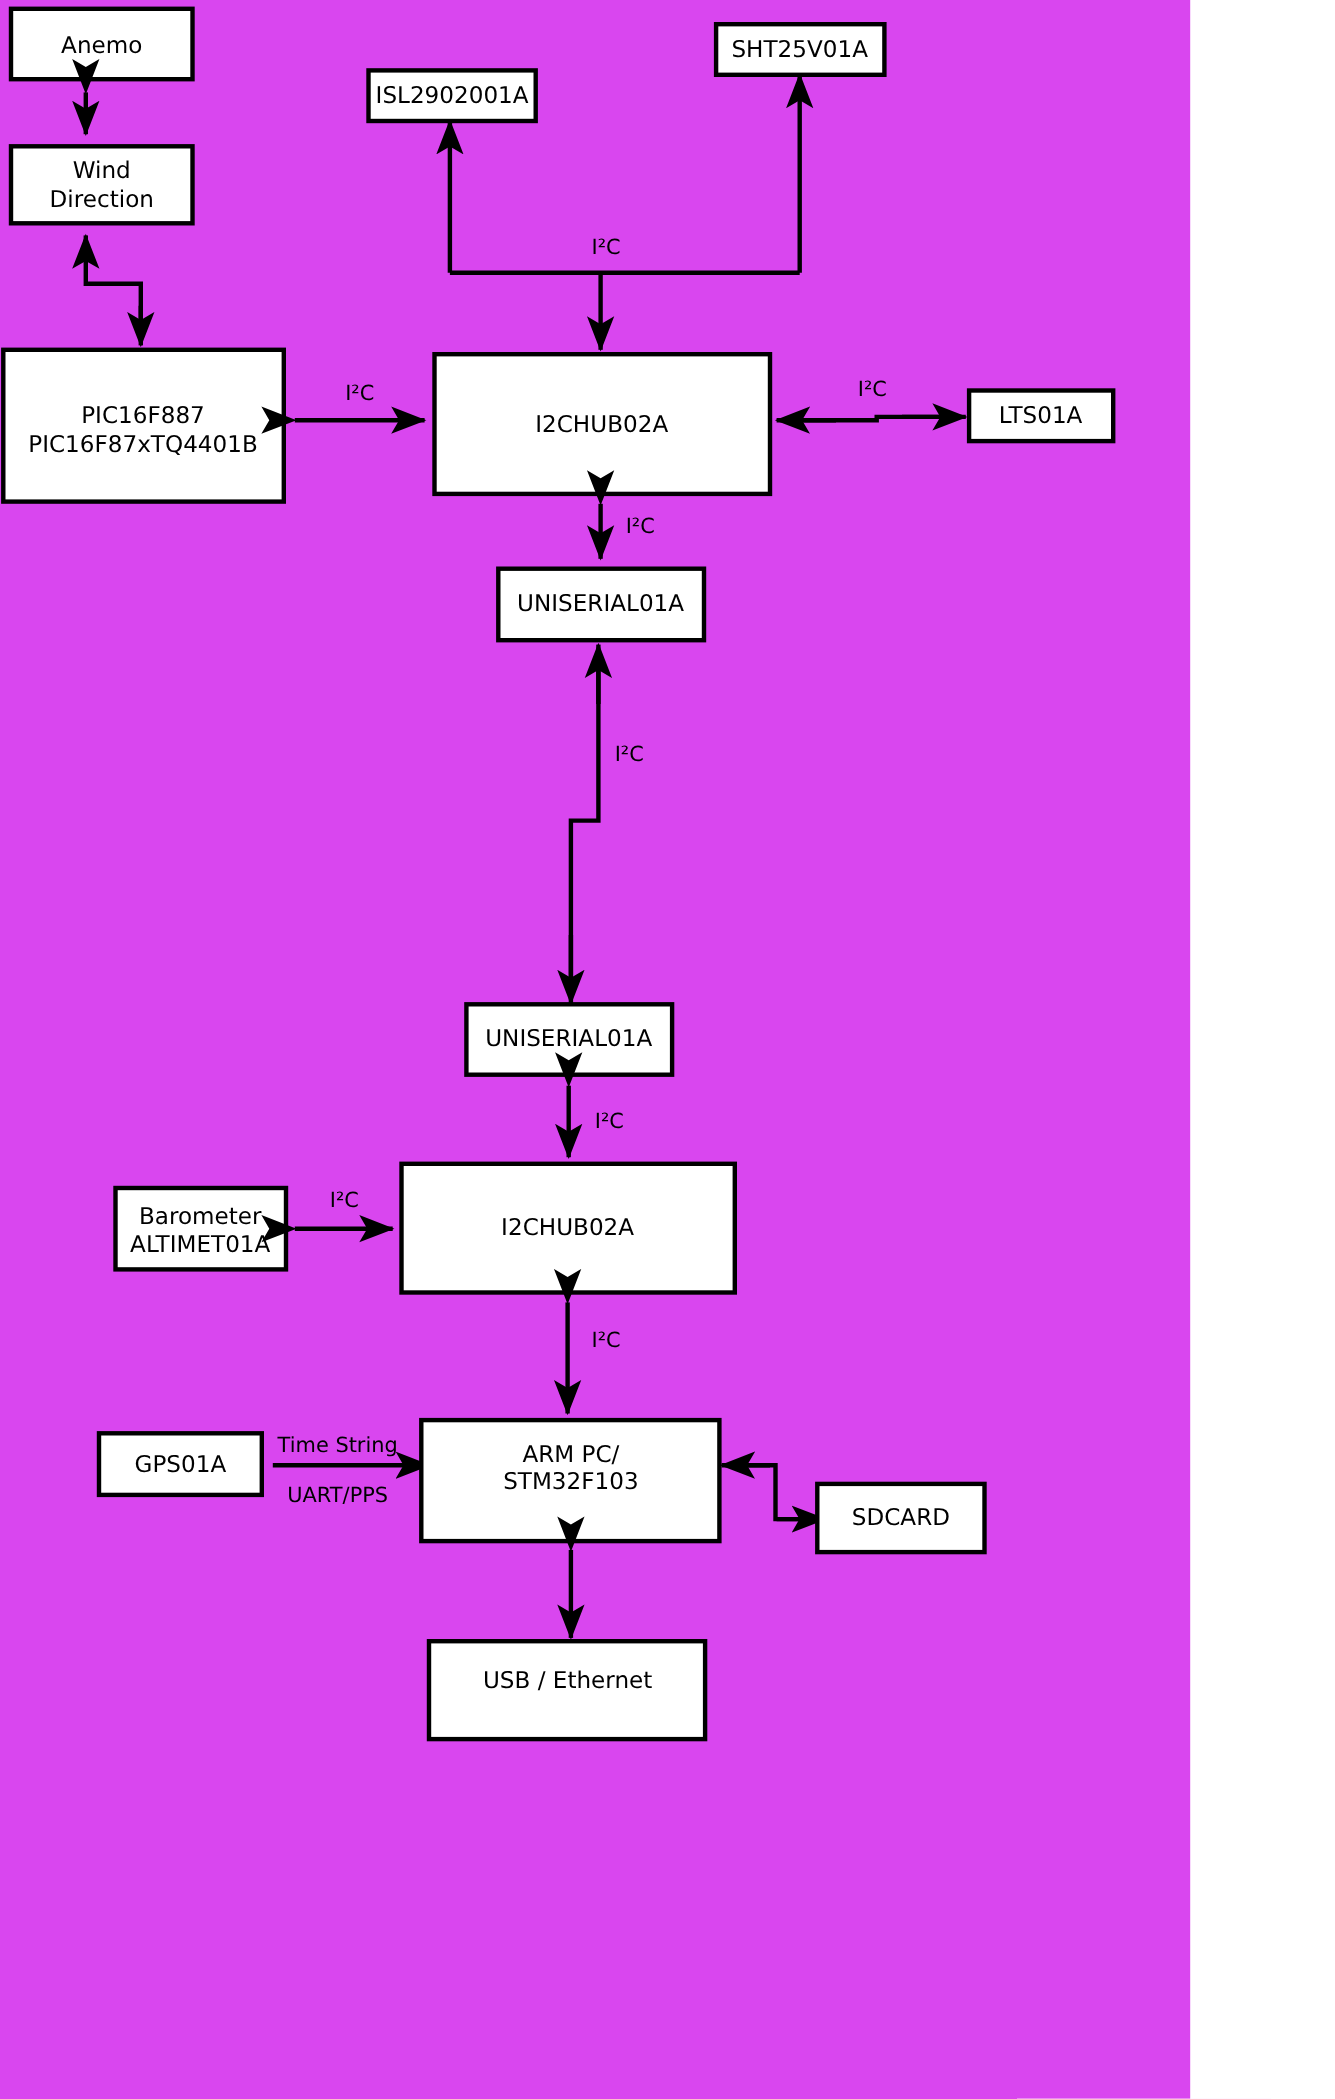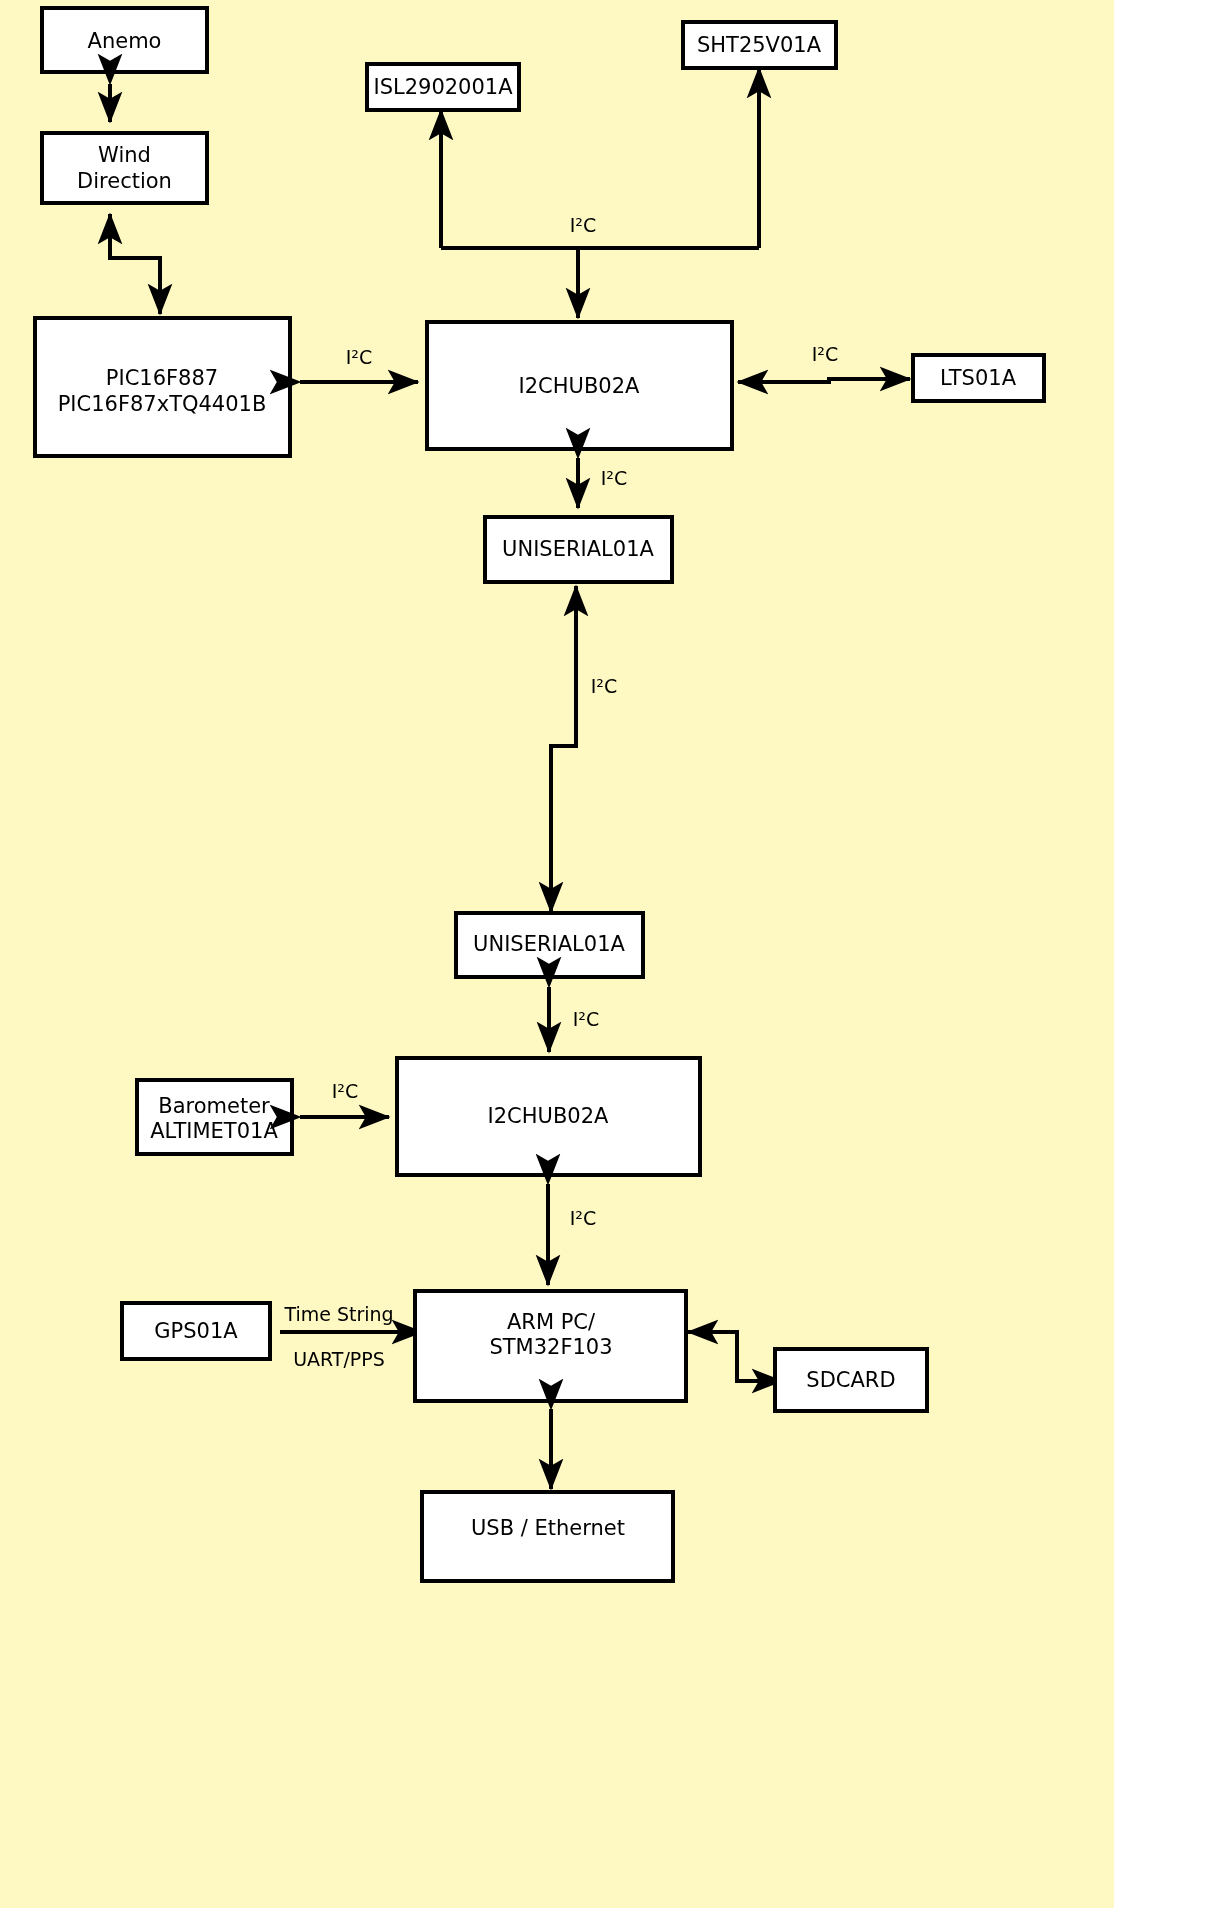--- a/index.html
+++ b/index.html
@@ -7,23 +7,22 @@
     padding: 0;
     background: #ffffff;
   }
   body {
     font-family: "DejaVu Sans", sans-serif;
   }
   #diagram-root {
     position: relative;
     width: 1082px;
     height: 1908px;
-    background: #fef9c3;
+    background: #d946ef;
     overflow: hidden;
-    padding-left: 32px;
   }
   svg.diagram {
     display: block;
     width: 1214px;
     height: 1908px;
   }
   .node-box {
     fill: #ffffff;
     stroke: #000000;
     stroke-width: 4;

